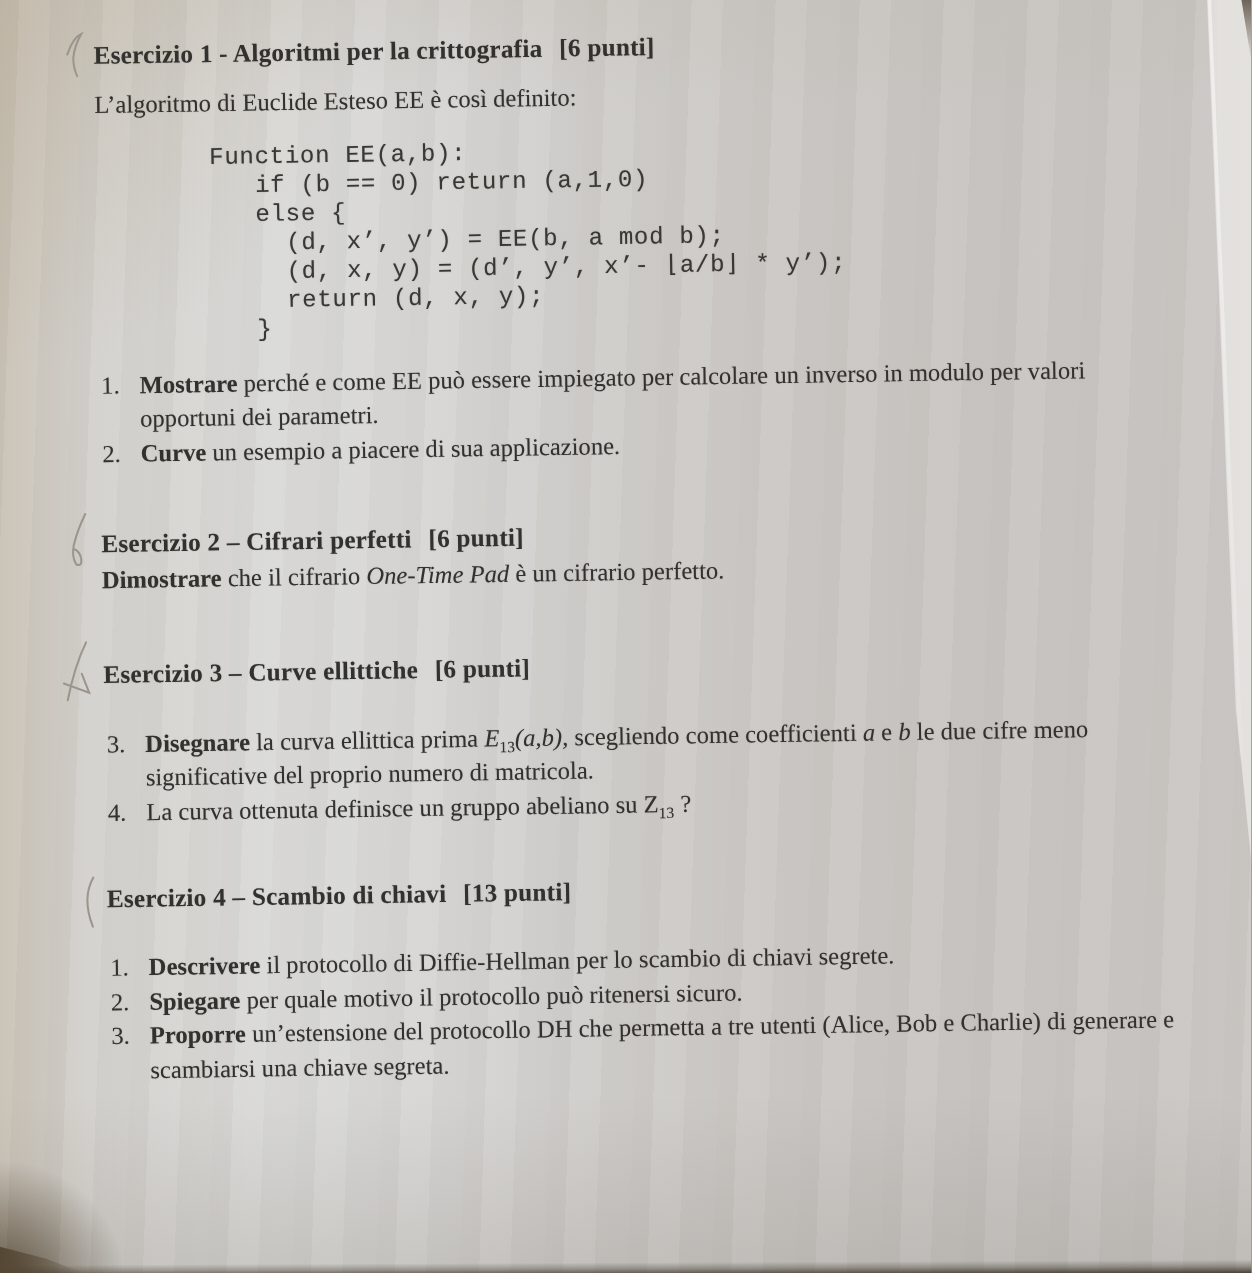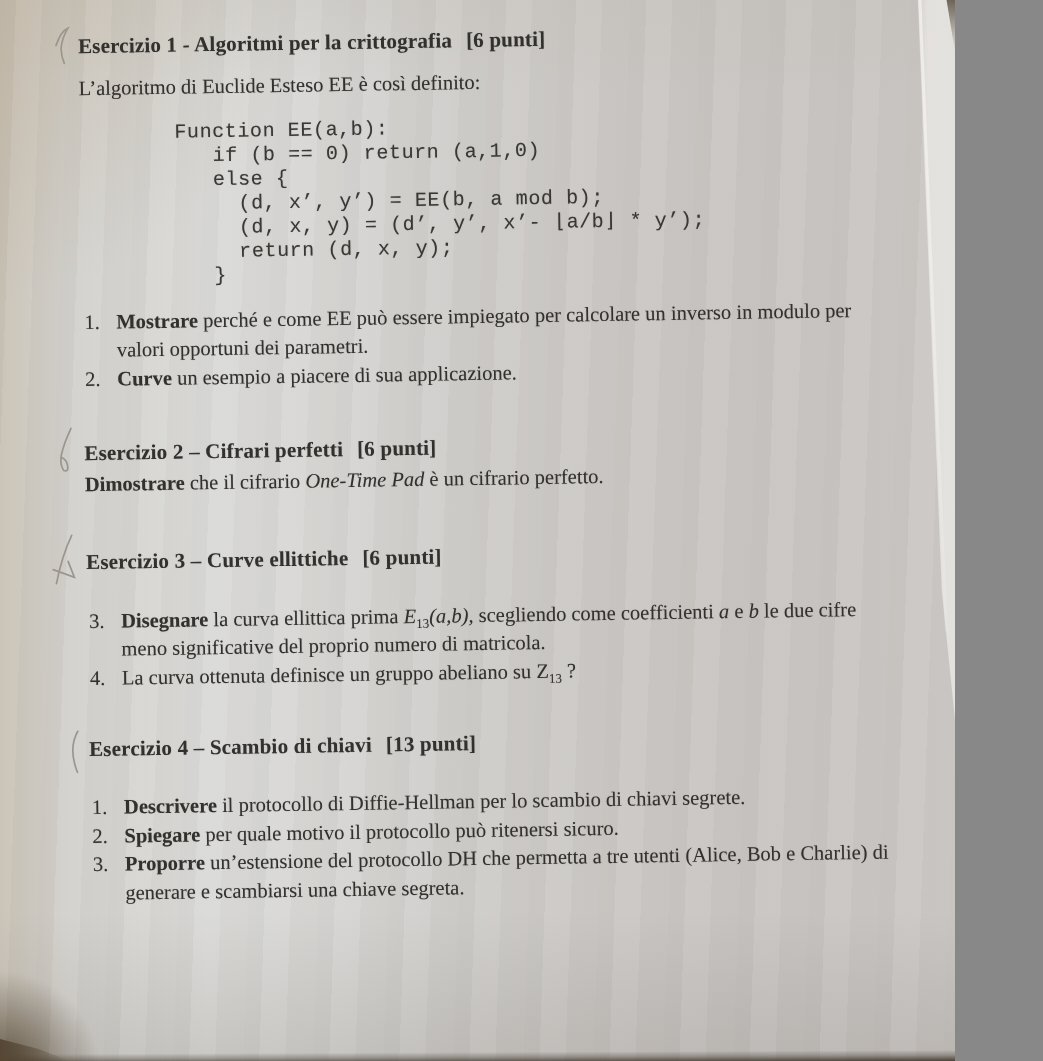--- a/index.html
+++ b/index.html
@@ -1,18 +1,18 @@
 <!DOCTYPE html>
 <html style="--paper-base: #cbc8c5; --paper-light: #dadad8; --paper-warm: #c9c2b6; --ink: #33312e; --pencil: #9b958c; --edge-dark: #3e372c; --edge-light: #e9e7e4;"><head>
 <meta charset="utf-8">
 <style>
   html,body{margin:0;padding:0;background:#888;}
   .stage{
     position:relative;
-    width:955px;height:1061px;
+    width:1043px;height:1061px;
     overflow:hidden;
     background:
       radial-gradient(circle at -2% -2%, rgba(186,172,148,0.45) 0%, rgba(186,172,148,0) 22%),
       radial-gradient(circle at 0% 101%, rgba(74,60,40,0.9) 0%, rgba(74,60,40,0.55) 2.5%, rgba(74,60,40,0) 7%),
       linear-gradient(180deg, rgba(196,190,180,0.30) 0%, rgba(196,190,180,0) 8%, rgba(196,190,180,0) 86%, rgba(150,145,138,0.25) 99%),
       linear-gradient(90deg,
         var(--paper-warm,#c9c2b6) 0%,
         #d3d1cd 7%,
         var(--paper-light,#dadad8) 22%,
         #d7d6d4 34%,

